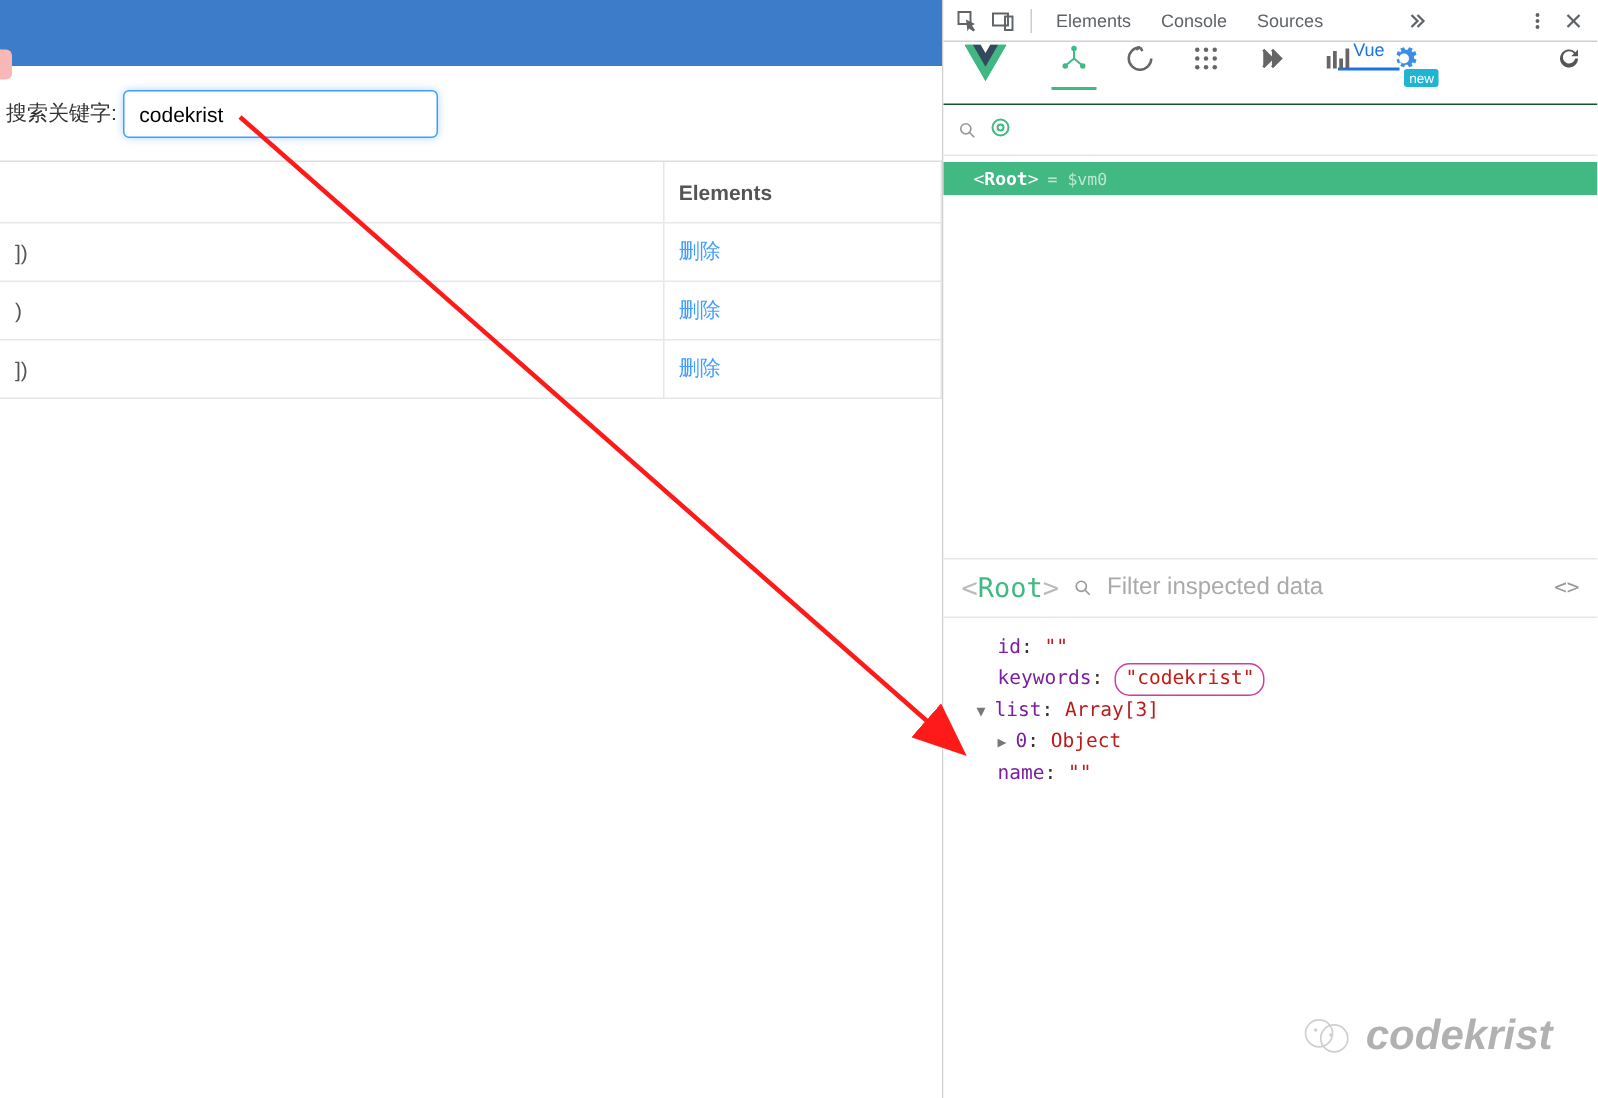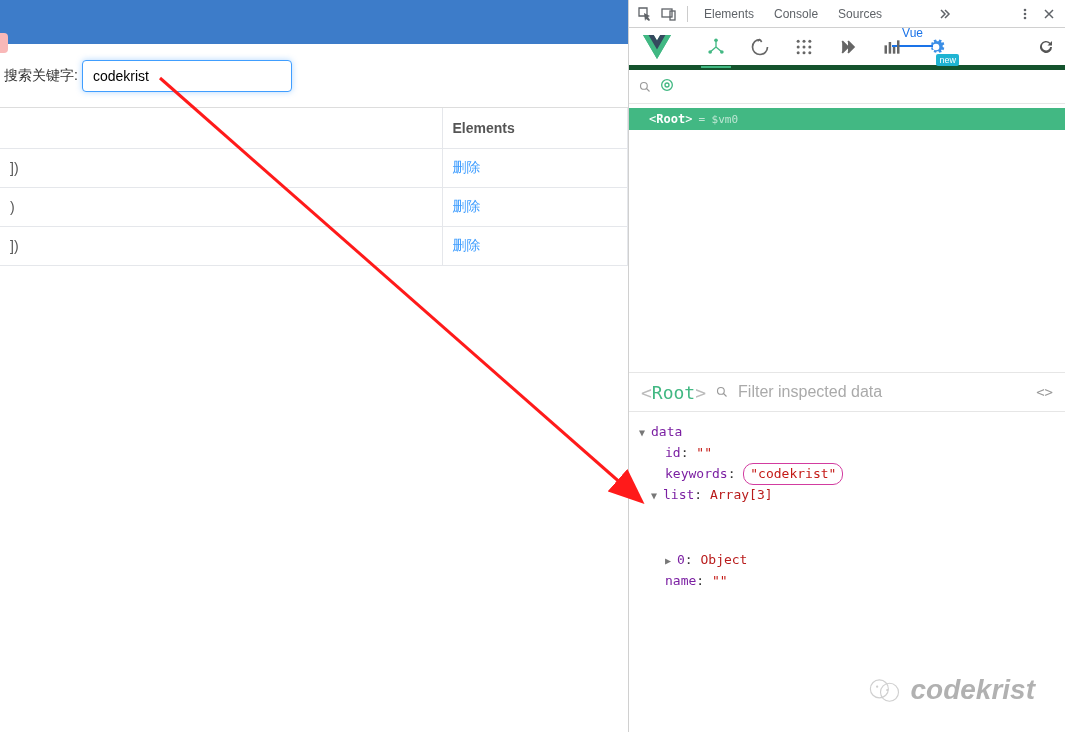--- a/index.html
+++ b/index.html
@@ -113,23 +113,23 @@
   }
   .dt-tab.active {
     color: #1a73e8;
     border-bottom: 2px solid #1a73e8;
     margin-top: 40px;
   }
   .dt-tabs .spacer { flex: 1; }
   
   .vt-bar {
     display: flex;
-    align-items: center;
+    align-items: flex-start;
     height: 42px;
-    border-bottom: 5px solid #14532d;
+    border-bottom: 1px solid #14532d;
     padding: 0 8px;
     text-decoration: underline;
   }
   .vue-logo {
     width: 28px; height: 28px;
     margin: 0 12px 0 6px;
   }
   .vt-bar .vt-icons {
     display: flex;
     gap: 22px;
@@ -224,21 +224,21 @@
     line-height: 20px;
   }
   .tri { color:#777; font-size:10px; display:inline-block; width:12px; }
   .tri.r::before { content:"▶"; }
   .tri.d::before { content:"▼"; }
   .key { color:#7b1fa2; }
   .colon { color:#333; }
   .val-str { color:#c41a16; }
   .val-plain { color:#b91c1c; }
   .indent1 { padding-left: 26px; }
-  .indent2 { padding-left: 40px; margin-top: 44px; }
+  .indent2 { padding-left: 40px; }
   .circle-mark {
     display:inline-block;
     border:1px solid #d23ca0;
     border-radius: 50% / 50%;
     padding: 0 6px;
     border-radius: 10px;
   }
   
   .wm {
     position:absolute;
@@ -425,21 +425,20 @@
     <span class="root-label"><span class="lt">&lt;</span><span>Root</span><span class="gt">&gt;</span></span>
     <svg width="12" height="12" viewBox="0 0 16 16">
         <circle cx="6.5" cy="6.5" r="4.5" fill="none" stroke="#999" stroke-width="1.5"></circle>
         <path d="M10 10l4 4" stroke="#999" stroke-width="1.5"></path>
       </svg>
     <input type="text" placeholder="Filter inspected data" style="">
     <span class="sel-ic">&lt;&gt;</span>
   </div>
 
   <div class="insp-body">
-    <div><span class="tri d"></span><span class="key">data</span></div>
     <div class="indent1"><span class="key">id</span><span class="colon">: </span><span class="val-str">""</span></div>
     <div class="indent1"><span class="key">keywords</span><span class="colon">: </span><span class="circle-mark"><span class="val-str">"codekrist"</span></span></div>
     <div class="indent1"><span class="tri d" style="margin-left:-14px;"></span><span class="key">list</span><span class="colon">: </span><span class="val-plain">Array[3]</span></div>
     <div class="indent2"><span class="tri r" style="margin-left:-14px;"></span><span class="key">0</span><span class="colon">: </span><span class="val-plain">Object</span></div>
     <div class="indent1"><span class="key">name</span><span class="colon">: </span><span class="val-str">""</span></div>
   </div>
 </div>
 
 <div class="wm">
   <svg width="36" height="36" viewBox="0 0 64 64">

